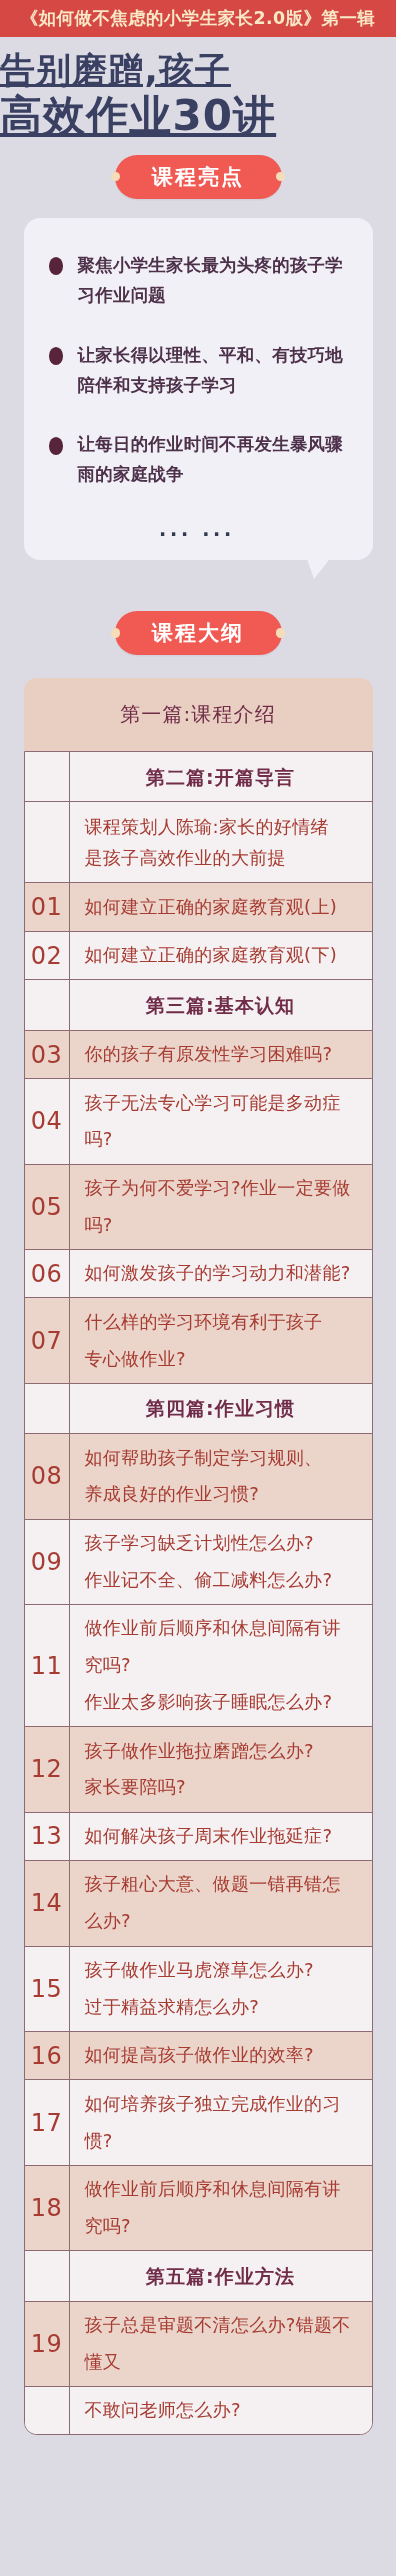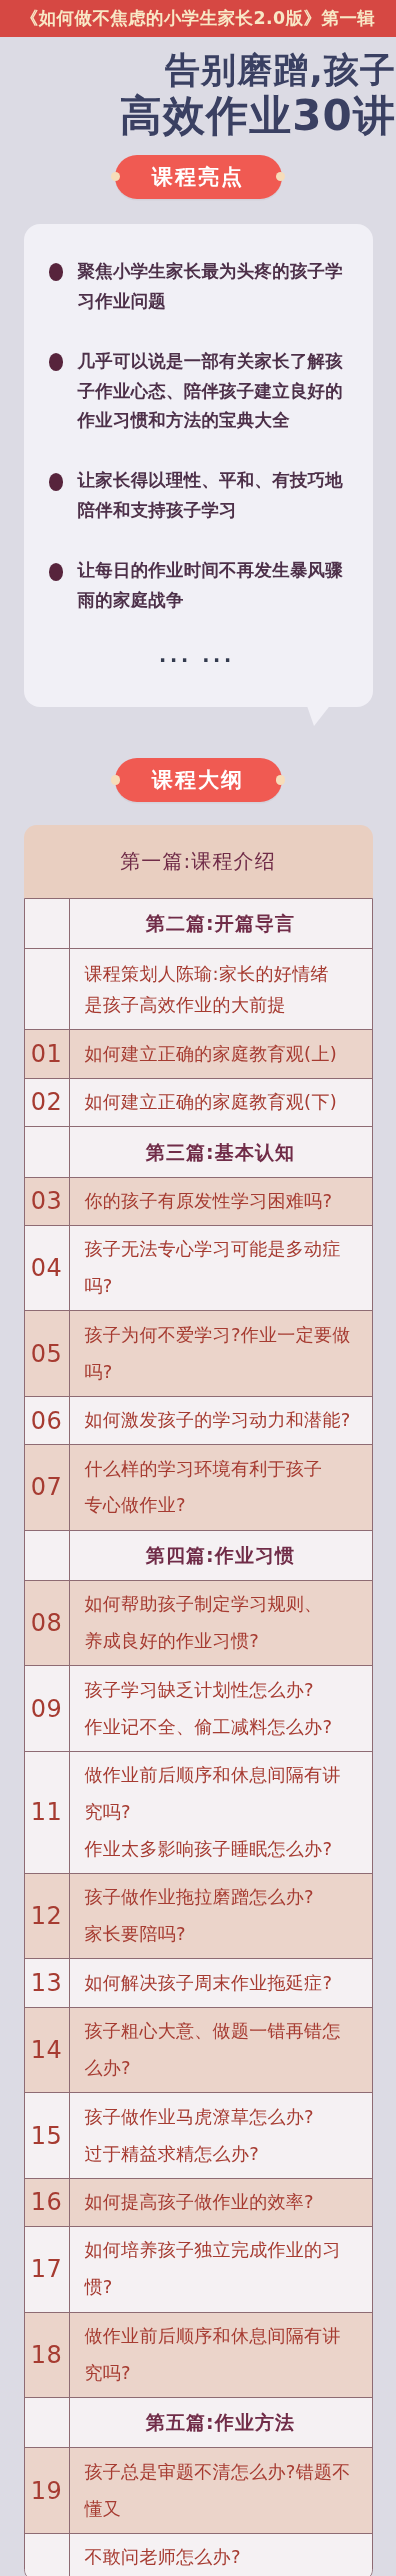--- a/index.html
+++ b/index.html
@@ -13,35 +13,35 @@
   *{margin:0;padding:0;box-sizing:border-box;}
   html,body{background:var(--page-bg);}
   body{font-family:"DejaVu Sans","Liberation Sans",sans-serif;}
   .page{width:396px;margin:0 auto;background:var(--page-bg);overflow:hidden;padding-bottom:21px;}
 
   
   .banner{background:var(--banner-bg);color:var(--banner-text);
     text-align:center;padding:5.8px 0 6.9px;font-size:17.4px;font-weight:bold;letter-spacing:0.5px;}
 
   
-  .hero{text-align:right;color:var(--title);margin-top:13.7px;font-weight:900;}
+  .hero{text-align:left;color:var(--title);margin-top:13.7px;font-weight:900;text-decoration:underline;}
   .hero-l1{font-size:35px;line-height:1.15;letter-spacing:1.1px;}
   .hero-l2{font-size:42px;line-height:1.2;letter-spacing:1.1px;}
 
   
   .badge{position:relative;width:167px;margin:13.7px auto 0;background:var(--badge-bg);
     border-radius:23px;text-align:center;padding:8px 0;box-shadow:0 1.6px 0 rgba(0,0,0,0.04);}
   .badge-label{color:var(--badge-text);font-size:21px;font-weight:bold;letter-spacing:2.1px;}
   .badge .dot{position:absolute;top:50%;width:9.5px;height:9.5px;margin-top:-4.8px;
     background:var(--badge-dot);border-radius:50%;}
   .badge .dot-l{left:-3.7px;} .badge .dot-r{right:-3.7px;}
 
   
-  .highlights{position:relative;width:349px;margin:25px auto 51px;background:var(--card-bg);
-    border-radius:16px;padding:33px 18px 28px 16px;}
+  .highlights{position:relative;width:349px;margin:19px auto 51px;background:var(--card-bg);
+    border-radius:16px;padding:33px 18px 7px 16px;}
   .highlights ul{list-style:none;}
   .hl-item{display:flex;align-items:flex-start;margin-bottom:30px;}
   .hl-item .bullet{flex:none;width:14.3px;height:18px;background:var(--bullet);
     border-radius:50%;margin:6.3px 14.3px 0 9.5px;}
   .hl-text{font-size:17.4px;line-height:1.72;color:var(--highlight-text);font-weight:600;
     letter-spacing:0.3px;}
   .ellipsis{text-align:center;color:var(--dots);font-size:19px;font-weight:900;
     letter-spacing:3.7px;line-height:1;padding-bottom:13.7px;}
   .tail{position:absolute;bottom:-19px;right:41px;width:0;height:0;
     border-left:8.5px solid transparent;border-right:18px solid transparent;
@@ -85,24 +85,20 @@
     <span class="dot dot-r"></span>
   </div>
 
   <section class="highlights">
     <ul id="hl-list">
   <li class="hl-item">
     <span class="bullet"></span>
     <span class="hl-text">聚焦小学生家长最为头疼的孩子学习作业问题</span>
   </li>
 
-  <li class="hl-item">
-    <span class="bullet"></span>
-    <span class="hl-text">几乎可以说是一部有关家长了解孩子作业心态、陪伴孩子建立良好的作业习惯和方法的宝典大全</span>
-  </li>
 
   <li class="hl-item">
     <span class="bullet"></span>
     <span class="hl-text">让家长得以理性、平和、有技巧地陪伴和支持孩子学习</span>
   </li>
 
   <li class="hl-item">
     <span class="bullet"></span>
     <span class="hl-text">让每日的作业时间不再发生暴风骤雨的家庭战争</span>
   </li>

